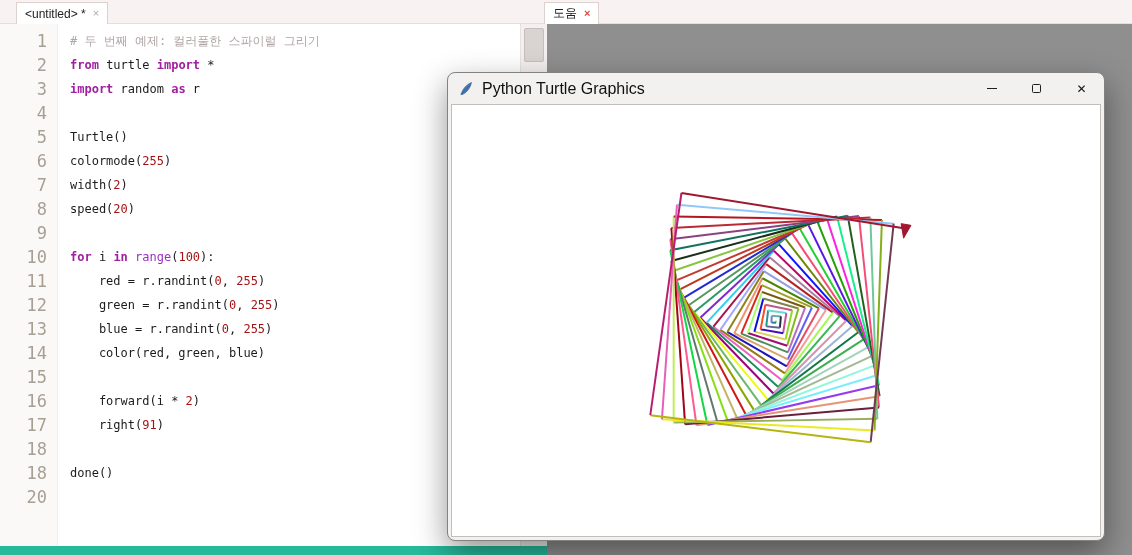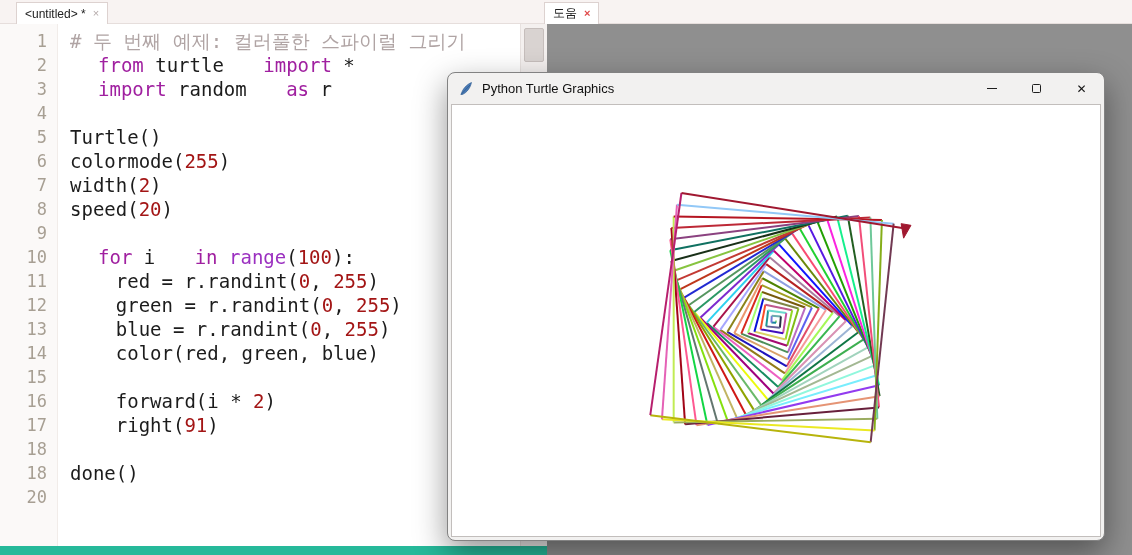--- a/index.html
+++ b/index.html
@@ -34,25 +34,25 @@
   .gutter {
     width:58px; flex:0 0 58px; background:#fbf9f8; border-right:1px solid #f1ece9;
     padding:5px 10px 0 0; text-align:right;
     font-family:"DejaVu Sans Mono","Liberation Mono",monospace;
     font-size:17px; line-height:24px; color:var(--gutter-text,#a79f93);
   }
   .gutter-num { height:24px; }
   .code-area {
     flex:1; padding:5px 0 0 12px; white-space:pre;
     font-family:"DejaVu Sans Mono","Liberation Mono",monospace;
-    font-size:19px; line-height:24px; color:var(--tok-p,#1c1c1c);
+    font-size:12px; line-height:24px; color:var(--tok-p,#1c1c1c);
   }
   .code-line { height:24px; }
   .tok-c { color:var(--tok-c,#b0a4a4); }
-  .tok-k { color:var(--tok-k,#a020a0); font-weight:normal;margin-left:28px; }
+  .tok-k { color:var(--tok-k,#a020a0); font-weight:bold; }
   .tok-n { color:var(--tok-n,#a31515);text-align:right; }
   .tok-b { color:var(--tok-b,#9b30c0); }
   .tok-p { color:var(--tok-p,#1c1c1c); }
 
   
   .scrollbar {
     position:absolute; left:520px; top:24px; width:27px; height:522px;
     background:#f4f0ef; border-left:1px solid #e7e1df;
   }
   .scroll-thumb {
@@ -73,21 +73,21 @@
   .turtle-window {
     position:absolute; left:447px; top:72px; width:658px; height:469px;
     background:#f2f1f0; border:1px solid #828282; border-radius:8px;
     box-shadow:0 12px 32px rgba(0,0,0,0.42);
     overflow:hidden;
   }
   .title-bar {
     height:31px; display:flex; align-items:center; padding-left:10px; gap:8px;
   }
   .app-icon { width:16px; height:16px; flex:0 0 16px; }
-  .window-title { font-size:13px; color:#101010; }
+  .window-title { font-size:16px; color:#101010; }
   .win-controls { margin-left:auto; display:flex; height:31px; }
   .win-btn { width:45px; height:31px; display:flex; align-items:center; justify-content:center; cursor:default; }
   .min-glyph { width:10px; height:1px; background:#1e1e1e; display:block; }
   .max-glyph { width:9px; height:9px; border:1px solid #1e1e1e; border-radius:1.5px; display:block; }
   .close-glyph { font-size:12px; color:#101010; line-height:1; }
   .canvas-wrap {
     position:absolute; left:3px; right:3px; top:31px; bottom:3px;
     background:#ffffff; border:1px solid #c2bebc;
   }
   .canvas-wrap svg { width:100%; height:100%; display:block; }

